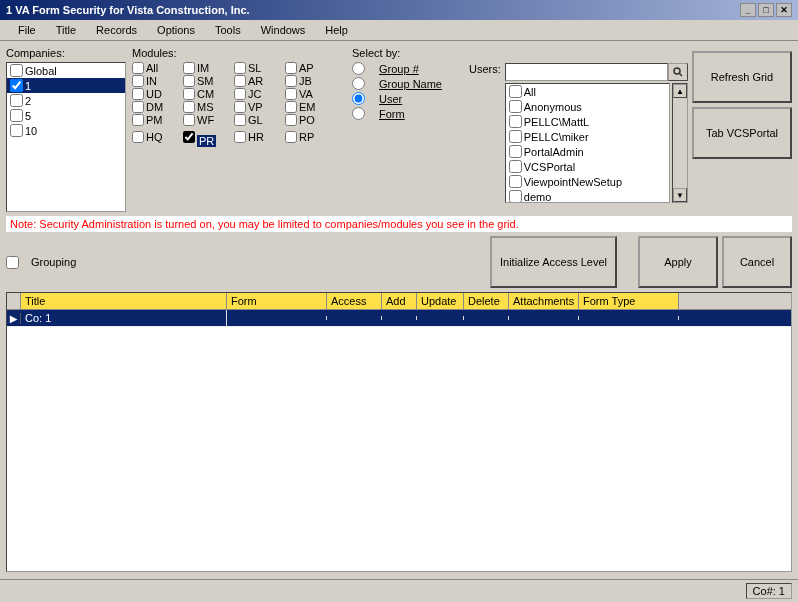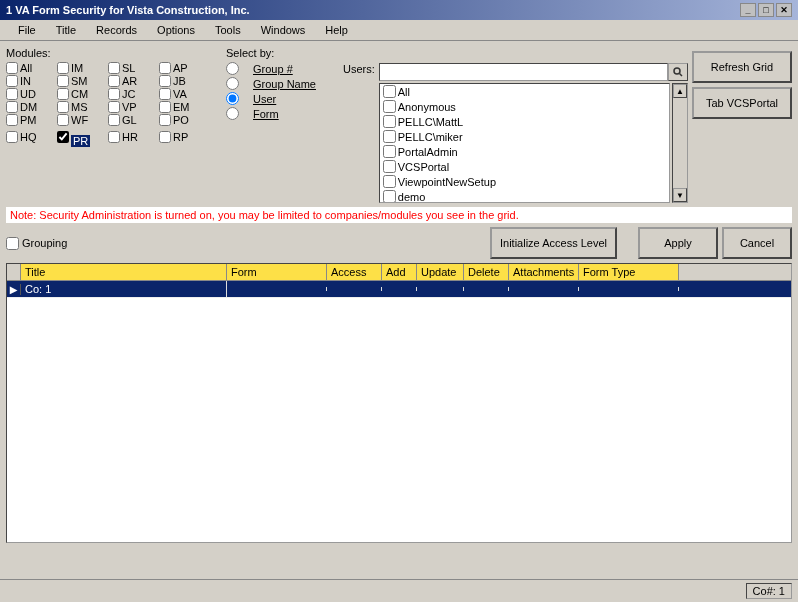--- a/index.html
+++ b/index.html
@@ -152,39 +152,39 @@
     .action-buttons {
       display: flex;
       flex-direction: column;
       gap: 4px;
       padding-top: 4px;
     }
 
     .btn {
       background: #d4d0c8;
       border: 2px outset #999;
-      padding: 8px 8px;
+      padding: 18px 8px;
       font-size: 11px;
       cursor: pointer;
       white-space: nowrap;
     }
 
     .note-bar {
       background: #ffffff;
       color: red;
       font-size: 11px;
       font-weight: normal;
       padding: 2px 4px;
       margin-bottom: 4px;
     }
 
     .grouping-label {
       display: flex;
       align-items: center;
-      gap: 3px;
+      gap: 12px;
     }
 
     .grouping-actions {
       display: flex;
       justify-content: space-between;
       align-items: center;
     }
 
     .grid-area {
       border: 1px inset #999;
@@ -260,20 +260,45 @@
   <span class="menu-item">Options</span>
   <span class="menu-item">Tools</span>
   <span class="menu-item">Windows</span>
   <span class="menu-item">Help</span>
 </div>
 
 <div class="main-content">
 
   <div class="top-section">
 
+    <div style="width:120px;">
+      <div class="panel-label">Companies:</div>
+      <div class="companies-list">
+        <div class="list-item">
+          <input type="checkbox" style="">
+          <span>Global</span>
+        </div>
+        <div class="list-item selected">
+          <input type="checkbox" checked="" style="">
+          <span>1</span>
+        </div>
+        <div class="list-item">
+          <input type="checkbox" style="">
+          <span>2</span>
+        </div>
+        <div class="list-item">
+          <input type="checkbox" style="">
+          <span>5</span>
+        </div>
+        <div class="list-item">
+          <input type="checkbox" style="">
+          <span>10</span>
+        </div>
+      </div>
+    </div>
 
     <div style="width:210px;">
       <div class="panel-label">Modules:</div>
       <div class="modules-grid">
         <div class="module-item">
             <input type="checkbox" style="">
             <span>All</span>
           </div>
         <div class="module-item">
             <input type="checkbox" style="">

